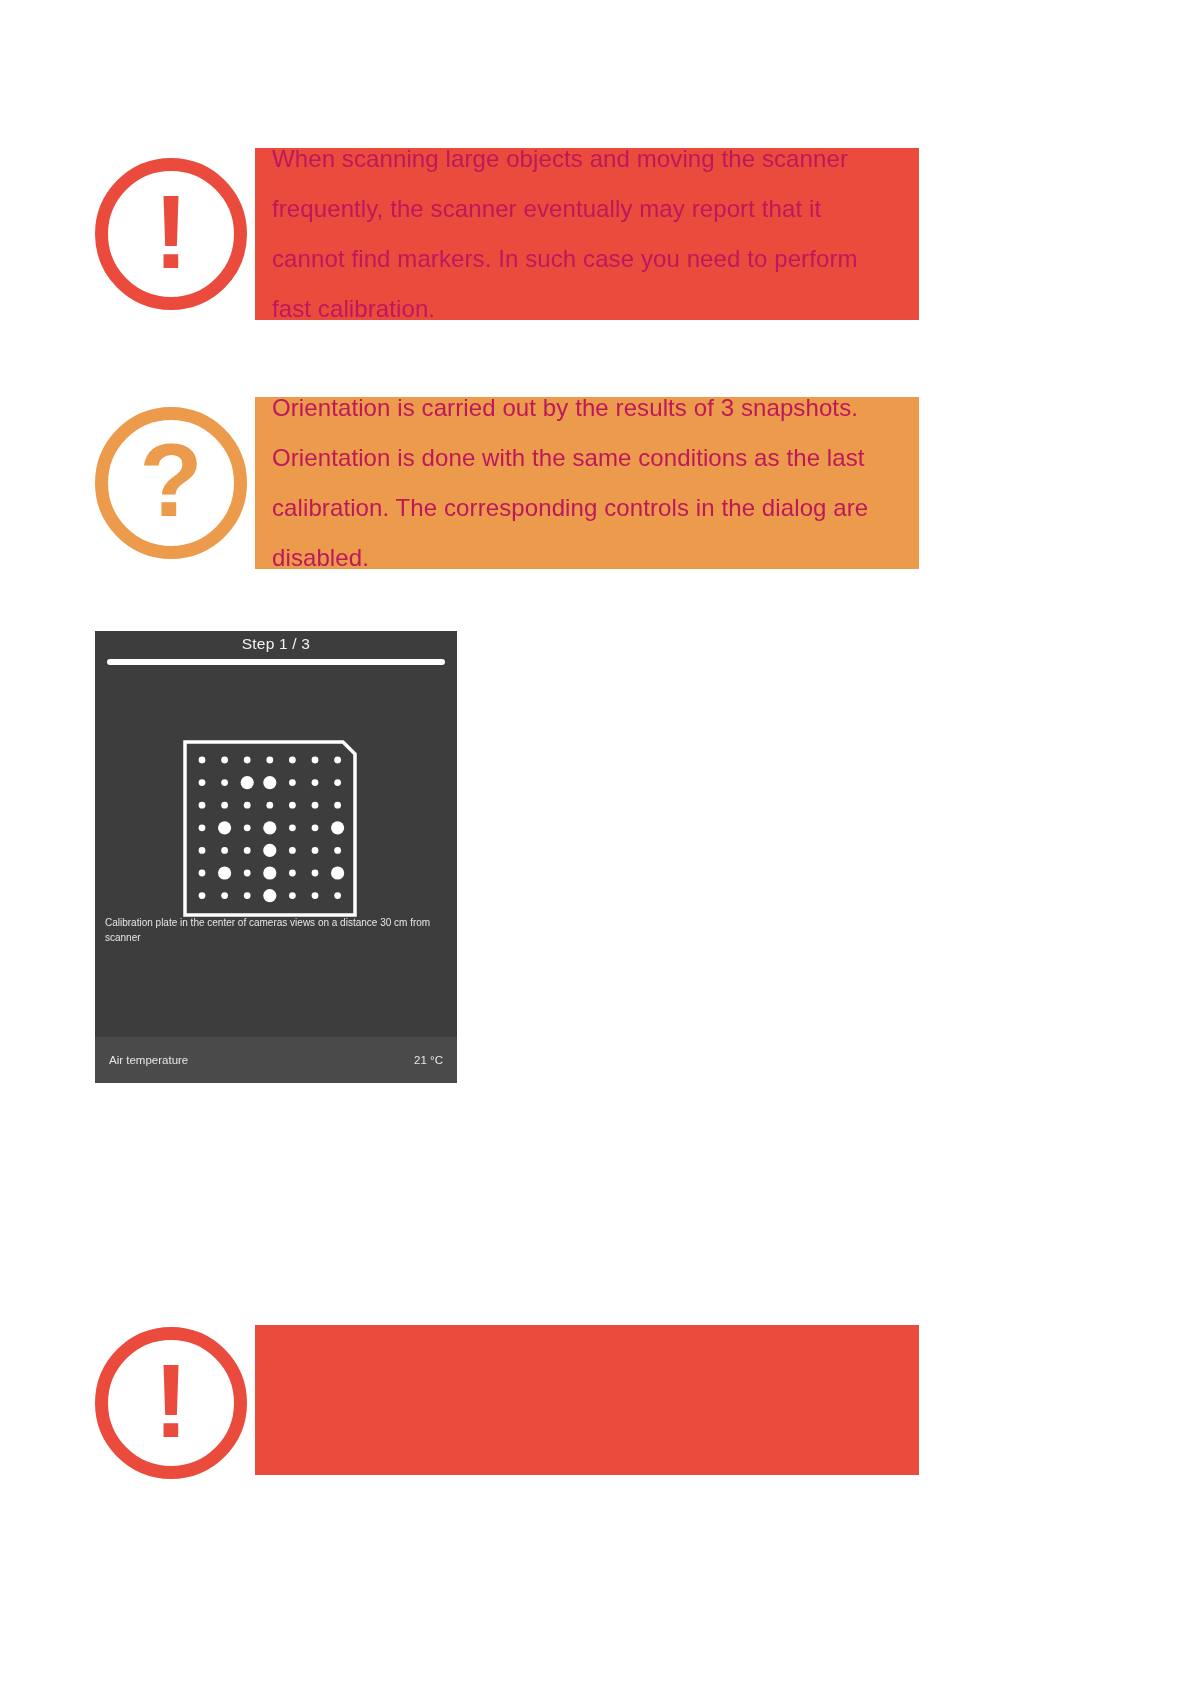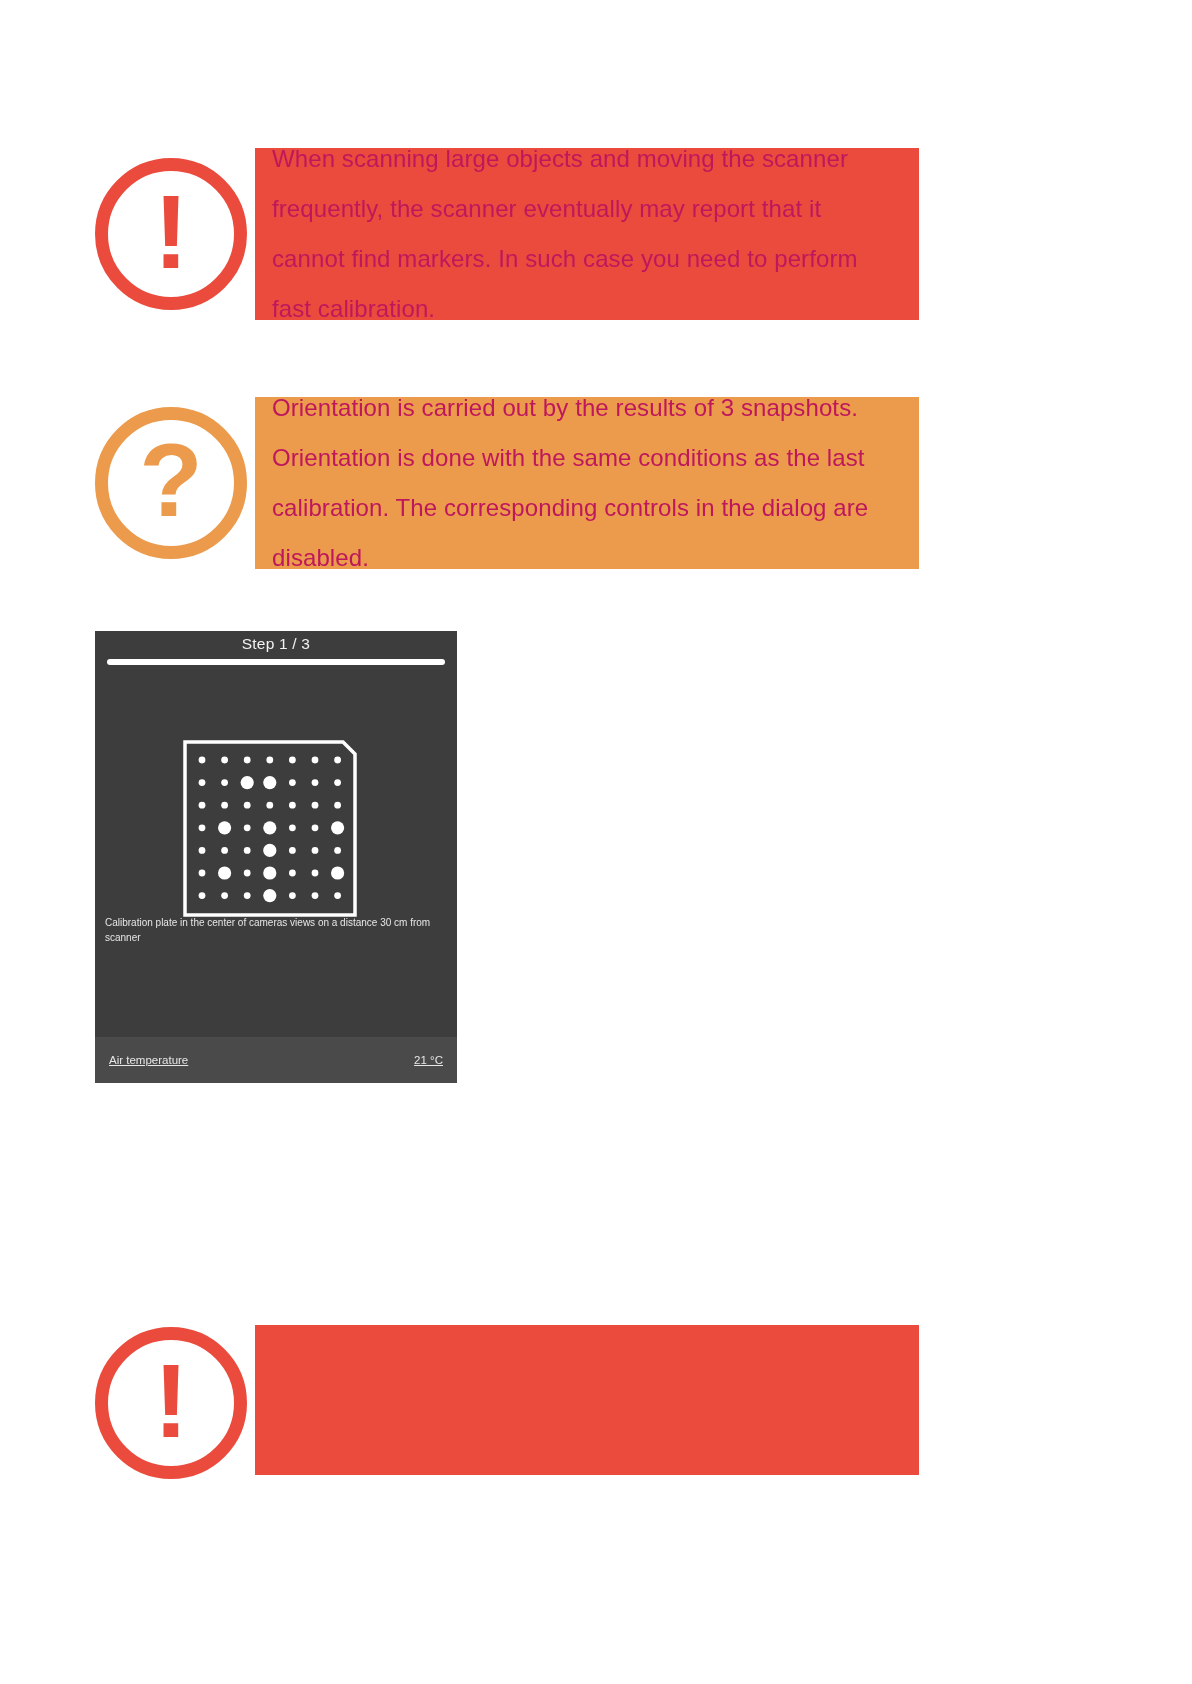--- a/index.html
+++ b/index.html
@@ -203,21 +203,20 @@
     bottom: 0;
     height: 46px;
     background: #4a4a4a;
     display: flex;
     align-items: center;
     justify-content: space-between;
     padding: 0 14px;
     box-sizing: border-box;
     font-size: 11.5px;
     color: #e6e6e6;
-    text-decoration: underline;
   }
 </style>
 </head>
 <body>
 
 <div class="callout" id="callout-warning-markers">
   <div class="callout-bar"></div>
   <div class="badge">
     <div class="badge-ring"></div>
     <div class="badge-glyph">!</div>

